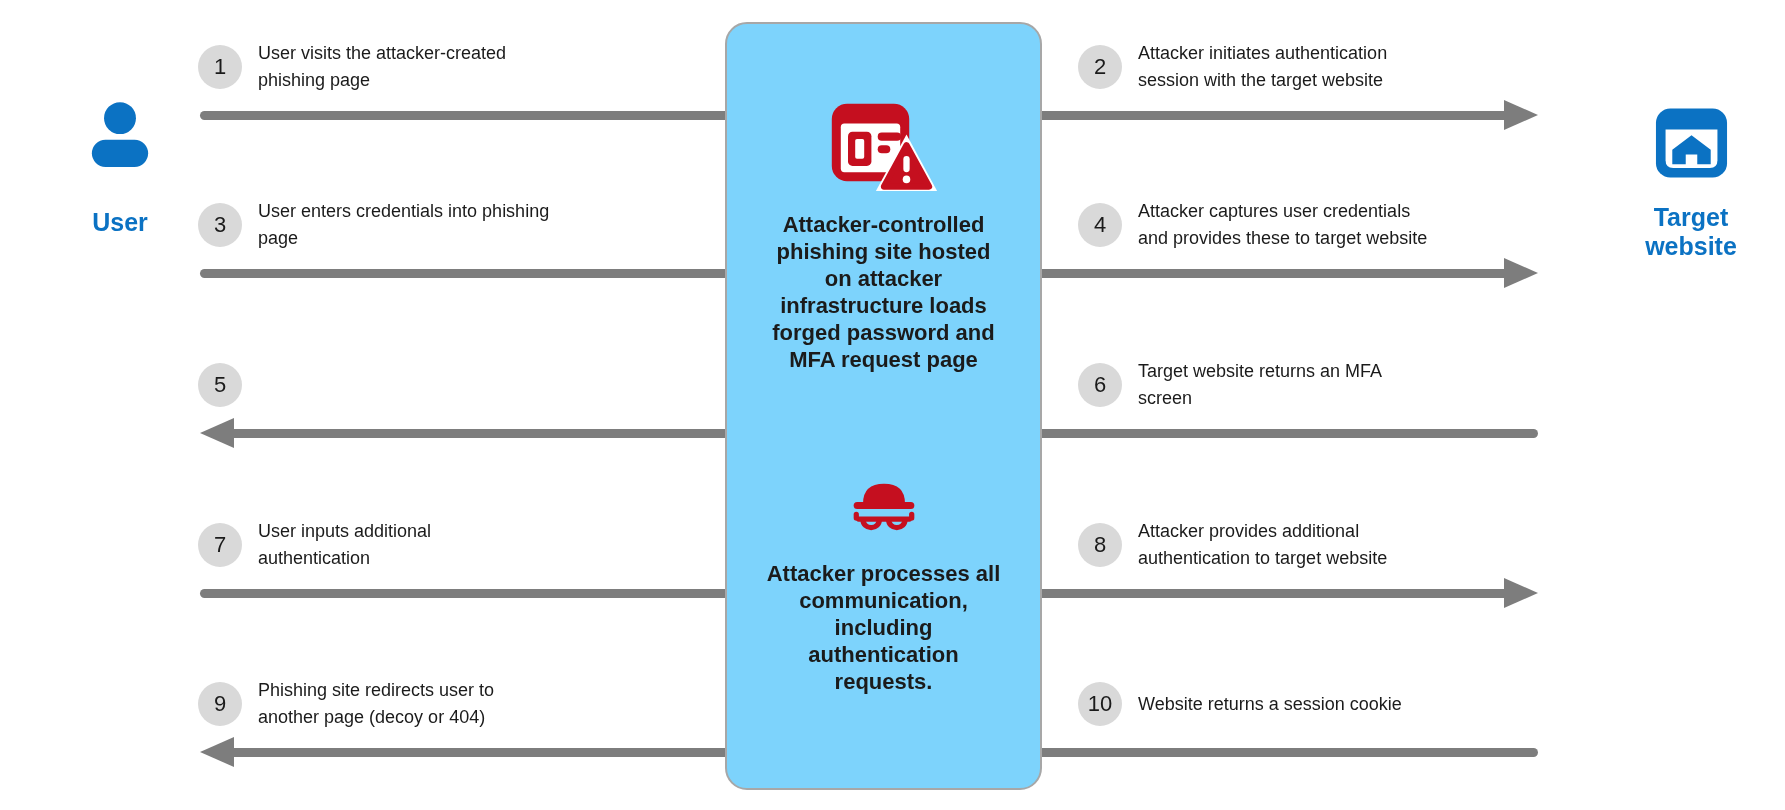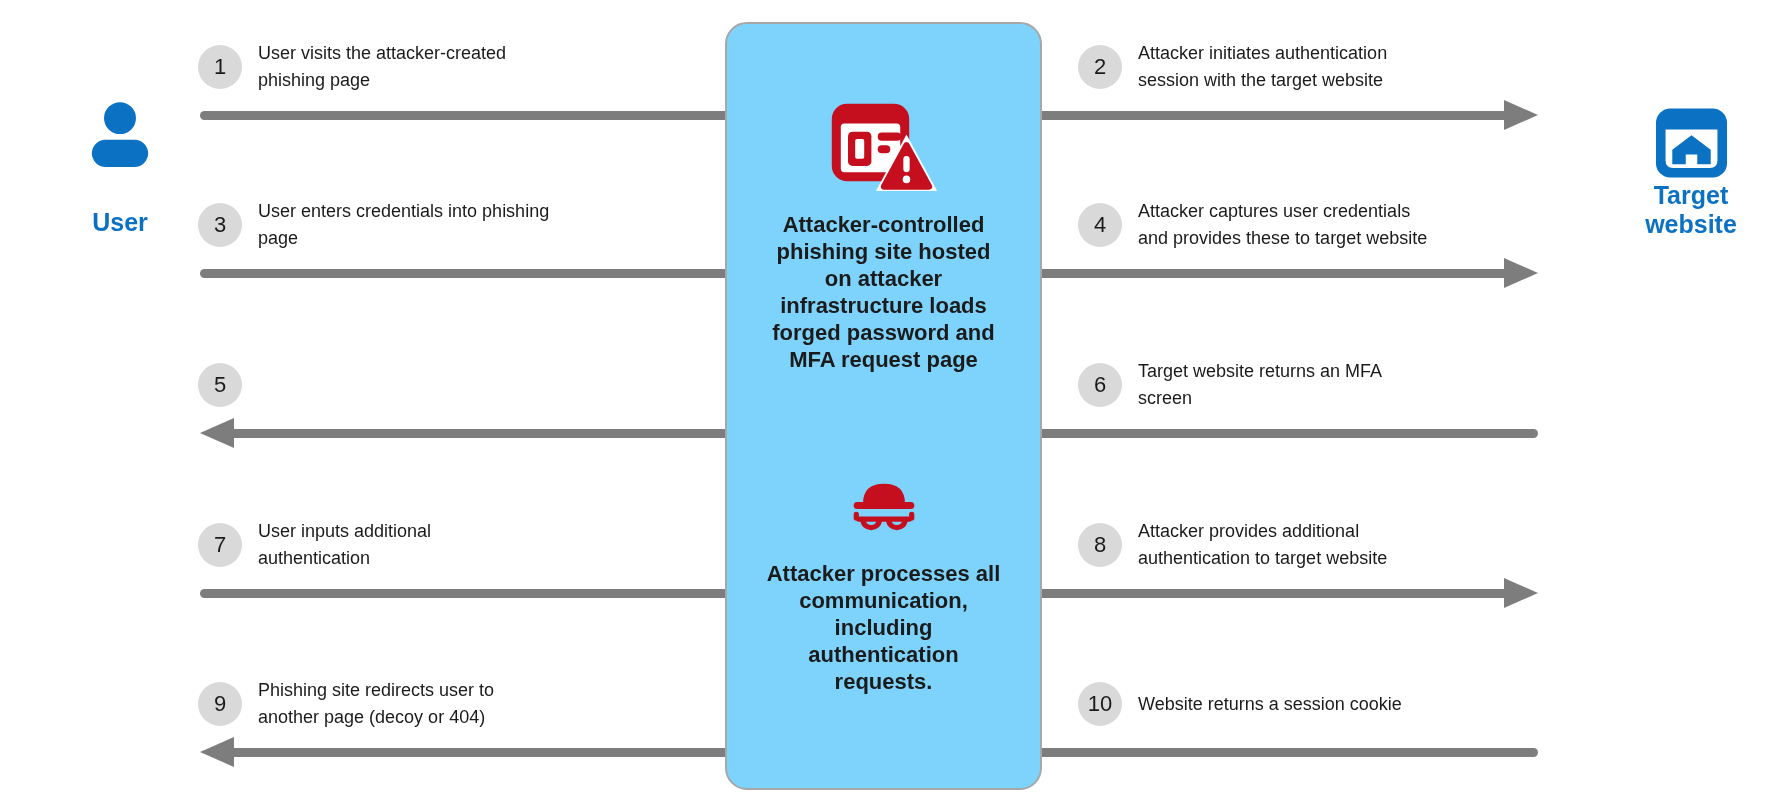--- a/index.html
+++ b/index.html
@@ -10,21 +10,21 @@
   html,body{background:#fff}
   body{font-family:"Liberation Sans",sans-serif;color:var(--text)}
   .canvas{position:relative;width:1785px;height:810px;background:#fff;overflow:hidden}
 
   
   .entity{position:absolute;display:flex;flex-direction:column;align-items:center}
   .entity .label{font-size:25px;font-weight:bold;color:var(--blue);line-height:29px;text-align:center;white-space:pre-line}
   .entity-user{left:62px;top:100px;width:116px}
   .entity-user .label{margin-top:38px}
   .entity-target{left:1640px;top:105px;width:102px}
-  .entity-target .label{}
+  .entity-target .label{margin-top:22px}
 
   
   .center-box{position:absolute;left:725px;top:22px;width:317px;height:768px;
     background:#7dd3fc;border:2px solid var(--box-border);border-radius:22px;z-index:2}
   .box-group{position:absolute;left:0;right:0;display:flex;flex-direction:column;align-items:center}
   .box-group.top{top:75px}
   .box-group.bottom{top:452px}
   .box-text{font-size:22px;font-weight:bold;line-height:27px;text-align:center;white-space:pre-line;color:var(--text)}
   .box-group.top .box-text{margin-top:16px}
   .box-group.bottom .box-text{margin-top:24px}

